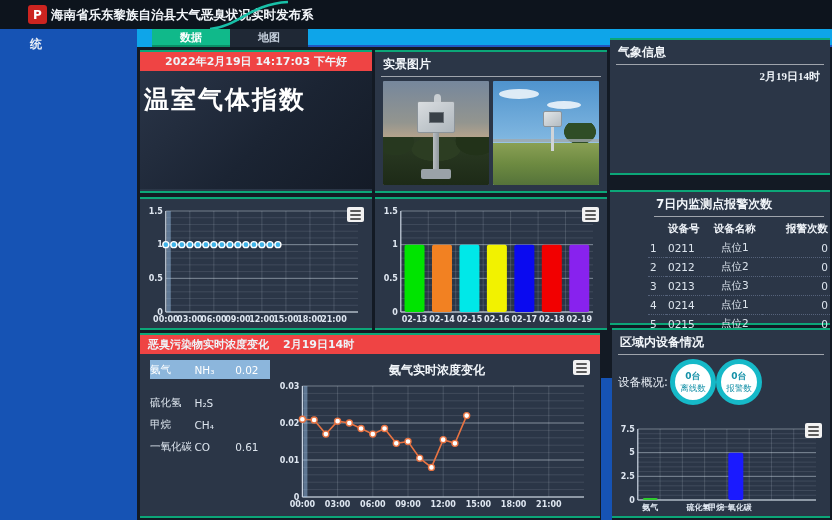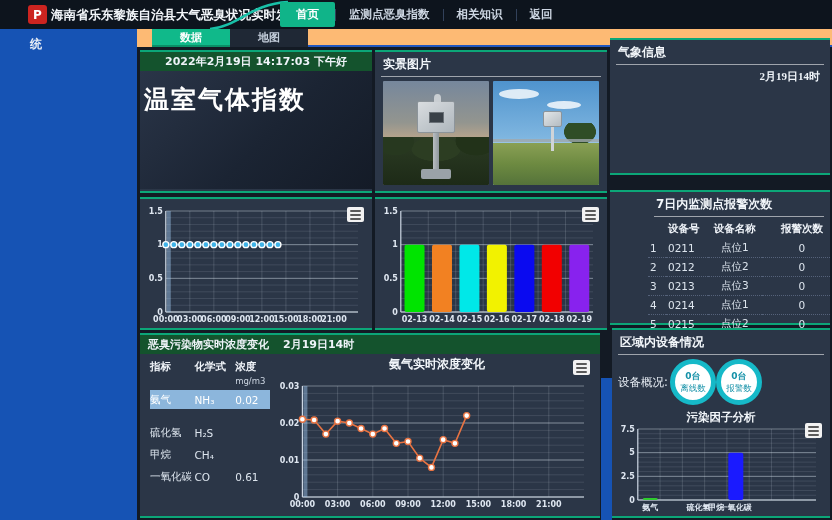--- a/index.html
+++ b/index.html
@@ -15,32 +15,32 @@
   .swoosh { position:absolute; left:208px; top:0; }
   .nav-items { position:absolute; left:280px; top:0; height:29px; display:flex; align-items:center; }
   .nav-item { color:#cdd6e2; font-size:11.5px; font-weight:bold; padding:4px 13px; cursor:pointer; white-space:nowrap; }
   .nav-item.active { background:#10b489; color:#fff; border-radius:2px; padding:5px 16px; }
   .nav-sep { width:1px; height:12px; background:#32415a; }
 
   
   .sidebar { position:absolute; left:0; top:29px; width:137px; height:491px; background:#1653b4; }
   .sidebar-label { position:absolute; left:30px; top:7px; color:#e9eef6; font-size:12px; font-weight:bold; }
   .blue-strip { position:absolute; left:601px; top:378px; width:11px; height:142px; background:#1653b4; }
-  .tabbar { position:absolute; left:137px; top:29px; width:695px; height:18px; background:#fdba74;padding-left:16px; }
+  .tabbar { position:absolute; left:137px; top:29px; width:695px; height:18px; background:#0ea5e9;padding-left:16px; }
   .tabbar::after { content:''; position:absolute; left:160px; right:0; bottom:0; height:2px; background:#2157c0; }
   .tabs { position:absolute; left:15px; top:0; height:18px; display:flex; z-index:2; }
   .tab { width:78px; height:18px; line-height:18px; text-align:center; font-size:11px; font-weight:bold;
          color:#c4cedb; background:#1f2835; cursor:pointer; }
   .tab.active { background:#10b98a; color:#fff; border-bottom:2px solid #0a8f68; }
 
   
   .panel { position:absolute; background:#2b3647; border-top:2px solid #0ca678; border-bottom:2px solid #0ca678; color:#e6ecf4; }
   .panel-title { font-size:12px; font-weight:bold; color:#f2f6fa; padding:4px 8px 3px 8px; }
   .title-underline { height:1px; background:rgba(255,255,255,0.55); margin:0 6px; }
-  .hdr-strip { height:19px; background:#14532d; display:flex; align-items:center; font-size:11px; font-weight:bold; color:#eef3f8; }
+  .hdr-strip { height:19px; background:#ef4444; display:flex; align-items:center; font-size:11px; font-weight:bold; color:#eef3f8; }
 
   #panel-greeting { left:140px; top:50px; width:232px; height:143px; }
   #panel-greeting .hdr-strip { justify-content:center; }
   .greeting-body { height:118px; background:linear-gradient(135deg,#2a3548 0%,#1b2433 55%,#141b27 100%); }
   .greeting-title { font-size:25px; font-weight:bold; color:#fff; letter-spacing:2px; padding:12px 0 0 4px; }
 
   #panel-photos { left:375px; top:50px; width:232px; height:143px; }
   .photos-row { display:flex; gap:4px; padding:4px 8px 0 8px; }
   .photo { position:relative; width:106px; height:104px; overflow:hidden; border-radius:1px; }
   .photo1-sky { position:absolute; inset:0; background:linear-gradient(to bottom,#76879c 0%,#93958f 40%,#b7a48c 55%,#8f8878 60%); }
@@ -68,36 +68,36 @@
   .chart-panel { padding:0; }
   #panel-chart-greenhouse { left:140px; top:197px; width:232px; height:133px; }
   #panel-chart-daily { left:375px; top:197px; width:232px; height:133px; }
   .chart-box { position:absolute; left:4px; top:4px; right:4px; bottom:3px; }
 
   #panel-alarms { left:610px; top:190px; width:220px; height:135px;padding-left:38px; }
   .alarm-table { width:100%; border-collapse:collapse; font-size:10.5px; margin-top:2px; }
   .alarm-table th { color:#f0f4f9; font-weight:bold; text-align:left; padding:3px 2px;margin-left:22px; }
   .alarm-table td { color:#dde5ee; padding:2px 2px; border-bottom:1px dotted #55627a; }
   .alarm-table th:nth-child(3), .alarm-table td:nth-child(3) { text-align:center; }
-  .alarm-table th:nth-child(4), .alarm-table td:nth-child(4) { text-align:center; padding-left:14px; }
+  .alarm-table th:nth-child(4), .alarm-table td:nth-child(4) { text-align:right; padding-left:14px; }
   .alarm-table .col-idx { width:18px; }
 
   #panel-odor { left:140px; top:333px; width:460px; height:185px; }
   #panel-odor .hdr-strip { padding-left:8px; gap:14px; }
   .odor-body { display:flex; height:160px; }
   .odor-table { width:134px; padding:6px 4px 0 10px; font-size:10.5px; flex:none; }
   .odor-hrow { display:flex; font-weight:bold; color:#f0f4f9; margin-bottom:4px; }
   .odor-hrow .c1 { width:46px; } .odor-hrow .c2 { width:42px; } .odor-hrow .c3 { width:36px; }
   .odor-unit { font-size:8.5px; font-weight:normal; color:#cdd6e2; }
   .odor-row { display:flex; align-items:center; height:19px; color:#dde5ee; margin-bottom:3px; }
   .odor-row .c1 { width:46px; } .odor-row .c2 { width:42px; } .odor-row .c3 { width:36px; }
   .odor-row.selected { background:#8cb6dc; color:#fff; }
   .odor-row.gap-before { margin-top:14px; }
   .odor-chart-area { position:relative; flex:1; }
-  .odor-chart-title { text-align:center; font-size:12px; font-weight:bold; color:#f2f6fa; padding-top:2px; }
+  .odor-chart-title { text-align:center; font-size:12px; font-weight:bold; color:#f2f6fa; padding-top:8px; }
   .odor-chart-box { position:absolute; left:2px; top:24px; right:6px; bottom:4px; }
 
   #panel-devices { left:612px; top:328px; width:218px; height:190px; }
   .overview-row { display:flex; align-items:center; padding:4px 4px 2px 6px; }
   .overview-label { font-size:11.5px; color:#e8eef5; width:52px; flex:none; }
   .stats { display:flex; align-items:center; gap:0; }
   .stat { width:46px; height:46px; border-radius:50%; background:#fff; border:5px solid #16b9c8;
           display:flex; flex-direction:column; align-items:center; justify-content:center; }
   .stat.mid { width:52px; height:52px; border-color:#0d9eae; }
   .stat .v { font-size:9px; font-weight:bold; color:#1591a8; }
@@ -114,29 +114,20 @@
 <body>
 
 <div id="app">
 
   <div class="navbar">
     <div class="logo">P</div>
     <div class="app-title">海南省乐东黎族自治县大气恶臭状况实时发布系</div>
     <svg class="swoosh" width="82" height="29">
       <path d="M2,29 C32,26 42,4 80,2" stroke="#18c0a8" stroke-width="2.5" fill="none"></path>
     </svg>
-    <div class="nav-items">
-        <div class="nav-item active">首页</div>
-        <span class="nav-sep"></span>
-        <div class="nav-item">监测点恶臭指数</div>
-        <span class="nav-sep"></span>
-        <div class="nav-item">相关知识</div>
-        <span class="nav-sep"></span>
-        <div class="nav-item">返回</div>
-      </div>
   </div>
 
   <div class="sidebar">
     <div class="sidebar-label">统</div>
   </div>
   <div class="blue-strip"></div>
 
   <div class="tabbar">
     <div class="tabs">
         <div class="tab active">数据</div>
@@ -360,28 +351,20 @@
     </table>
   </div>
 
   <div class="panel" id="panel-odor">
     <div class="hdr-strip">
       <span>恶臭污染物实时浓度变化</span>
       <span>2月19日14时</span>
     </div>
     <div class="odor-body">
       <div class="odor-table">
-        <div class="odor-hrow">
-          <span class="c1">指标</span>
-          <span class="c2">化学式</span>
-          <span class="c3">
-            <span>浓度</span><br>
-            <span class="odor-unit">mg/m3</span>
-          </span>
-        </div>
         <div id="odor-rows">
             <div class="odor-row selected">
               <span class="c1">氨气</span>
               <span class="c2">NH₃</span>
               <span class="c3">0.02</span>
             </div>
             <div class="odor-row gap-before">
               <span class="c1">硫化氢</span>
               <span class="c2">H₂S</span>
               <span class="c3"></span>
@@ -477,21 +460,20 @@
           <div class="stat">
             <div class="v">0台</div>
             <div class="l">离线数</div>
           </div>
           <div class="stat">
             <div class="v">0台</div>
             <div class="l">报警数</div>
           </div>
         </div>
     </div>
-    <div class="analysis-title">污染因子分析</div>
     <div class="toolbox" style="bottom:78px;right:8px;top:auto;">
         <i></i>
         <i></i>
         <i></i>
       </div>
     <div class="analysis-chart-box"><svg width="210" height="92" viewBox="0 0 210 92">
           <line x1="21.799999999999997" y1="74.26666666666667" x2="200" y2="74.26666666666667" stroke="rgba(205,215,230,0.22)" stroke-width="0.6"></line>
           <line x1="21.799999999999997" y1="69.53333333333333" x2="200" y2="69.53333333333333" stroke="rgba(205,215,230,0.22)" stroke-width="0.6"></line>
           <line x1="21.799999999999997" y1="64.80000000000001" x2="200" y2="64.80000000000001" stroke="rgba(205,215,230,0.22)" stroke-width="0.6"></line>
           <line x1="21.799999999999997" y1="60.06666666666667" x2="200" y2="60.06666666666667" stroke="rgba(205,215,230,0.22)" stroke-width="0.6"></line>

